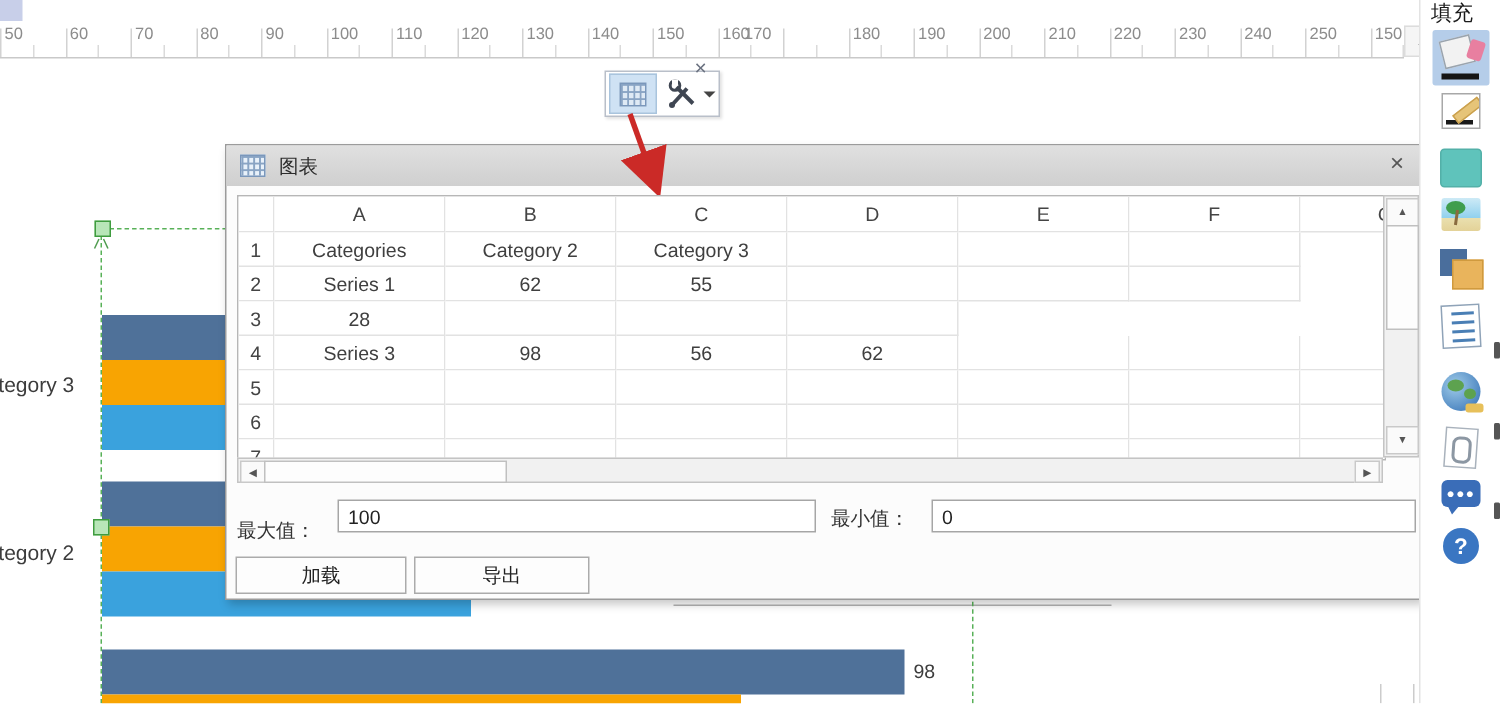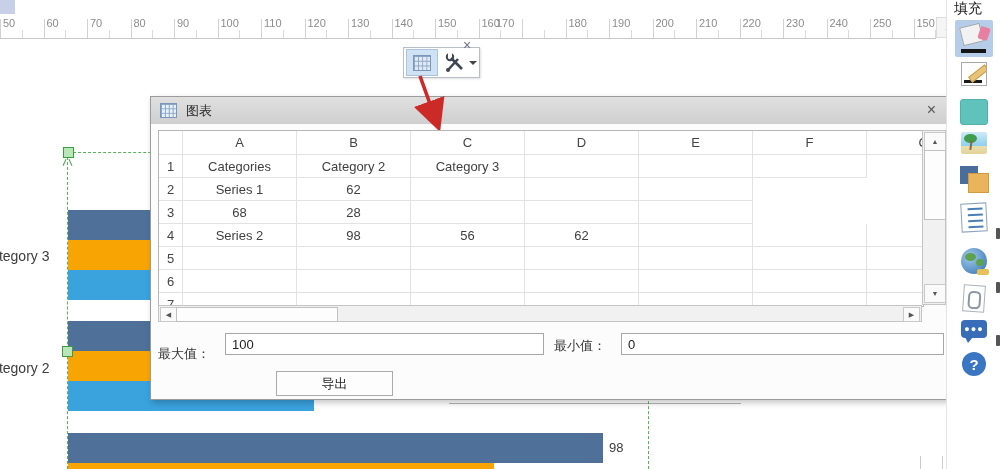--- a/index.html
+++ b/index.html
@@ -261,35 +261,35 @@
           <div class="gcell" style="width: 114px; flex: 0 0 114px;">Category 2</div>
           <div class="gcell" style="width: 114px; flex: 0 0 114px;">Category 3</div>
           <div class="gcell" style="width: 114px; flex: 0 0 114px;"></div>
           <div class="gcell" style="width: 114px; flex: 0 0 114px;"></div>
           <div class="gcell" style="width: 114px; flex: 0 0 114px;"></div>
         </div>
         <div class="grow">
           <div class="gcell num" style="width: 24px; flex: 0 0 24px;">2</div>
           <div class="gcell" style="width: 114px; flex: 0 0 114px;">Series 1</div>
           <div class="gcell" style="width: 114px; flex: 0 0 114px;">62</div>
+          <div class="gcell" style="width: 114px; flex: 0 0 114px;">55</div>
           <div class="gcell" style="width: 114px; flex: 0 0 114px;"></div>
           <div class="gcell" style="width: 114px; flex: 0 0 114px;"></div>
           <div class="gcell" style="width: 114px; flex: 0 0 114px;"></div>
         </div>
         <div class="grow">
           <div class="gcell num" style="width: 24px; flex: 0 0 24px;">3</div>
-          <div class="gcell" style="width: 114px; flex: 0 0 114px;">68</div>
           <div class="gcell" style="width: 114px; flex: 0 0 114px;">28</div>
           <div class="gcell" style="width: 114px; flex: 0 0 114px;"></div>
           <div class="gcell" style="width: 114px; flex: 0 0 114px;"></div>
           <div class="gcell" style="width: 114px; flex: 0 0 114px;"></div>
         </div>
         <div class="grow">
           <div class="gcell num" style="width: 24px; flex: 0 0 24px;">4</div>
-          <div class="gcell" style="width: 114px; flex: 0 0 114px;">Series 2</div>
+          <div class="gcell" style="width: 114px; flex: 0 0 114px;">Series 3</div>
           <div class="gcell" style="width: 114px; flex: 0 0 114px;">98</div>
           <div class="gcell" style="width: 114px; flex: 0 0 114px;">56</div>
           <div class="gcell" style="width: 114px; flex: 0 0 114px;">62</div>
           <div class="gcell" style="width: 114px; flex: 0 0 114px;"></div>
           <div class="gcell" style="width: 114px; flex: 0 0 114px;"></div>
           <div class="gcell" style="width: 114px; flex: 0 0 114px;"></div>
         </div>
         <div class="grow">
           <div class="gcell num" style="width: 24px; flex: 0 0 24px;">5</div>
           <div class="gcell" style="width: 114px; flex: 0 0 114px;"></div>
@@ -340,20 +340,21 @@
       <div class="sb-btn" style="right:1px;top:1px;width:15px;height:13px;">
           <span>▶</span>
         </div>
     </div>
 
     <div class="fieldlabel" style="left:7px;top:248px;">最大值：</div>
     <input class="fieldinput" style="left: 74px; top: 236px; width: 319px;" value="100">
     <div class="fieldlabel" style="left:403px;top:240px;">最小值：</div>
     <input class="fieldinput" style="left: 470px; top: 236px; width: 323px;" value="0">
 
+    <div class="dlg-btn" style="left:6px;top:274px;width:112px;">加载</div>
     <div class="dlg-btn" style="left:125px;top:274px;width:115px;">导出</div>
   </div>
 
   <div class="abs sidebar">
     <div class="fill-label">填充</div>
 
     <div class="sb-ic" style="top:20px;">
       <div class="sel-box">
         <div class="bucket"></div>
           <div class="bucket-tag"></div>

